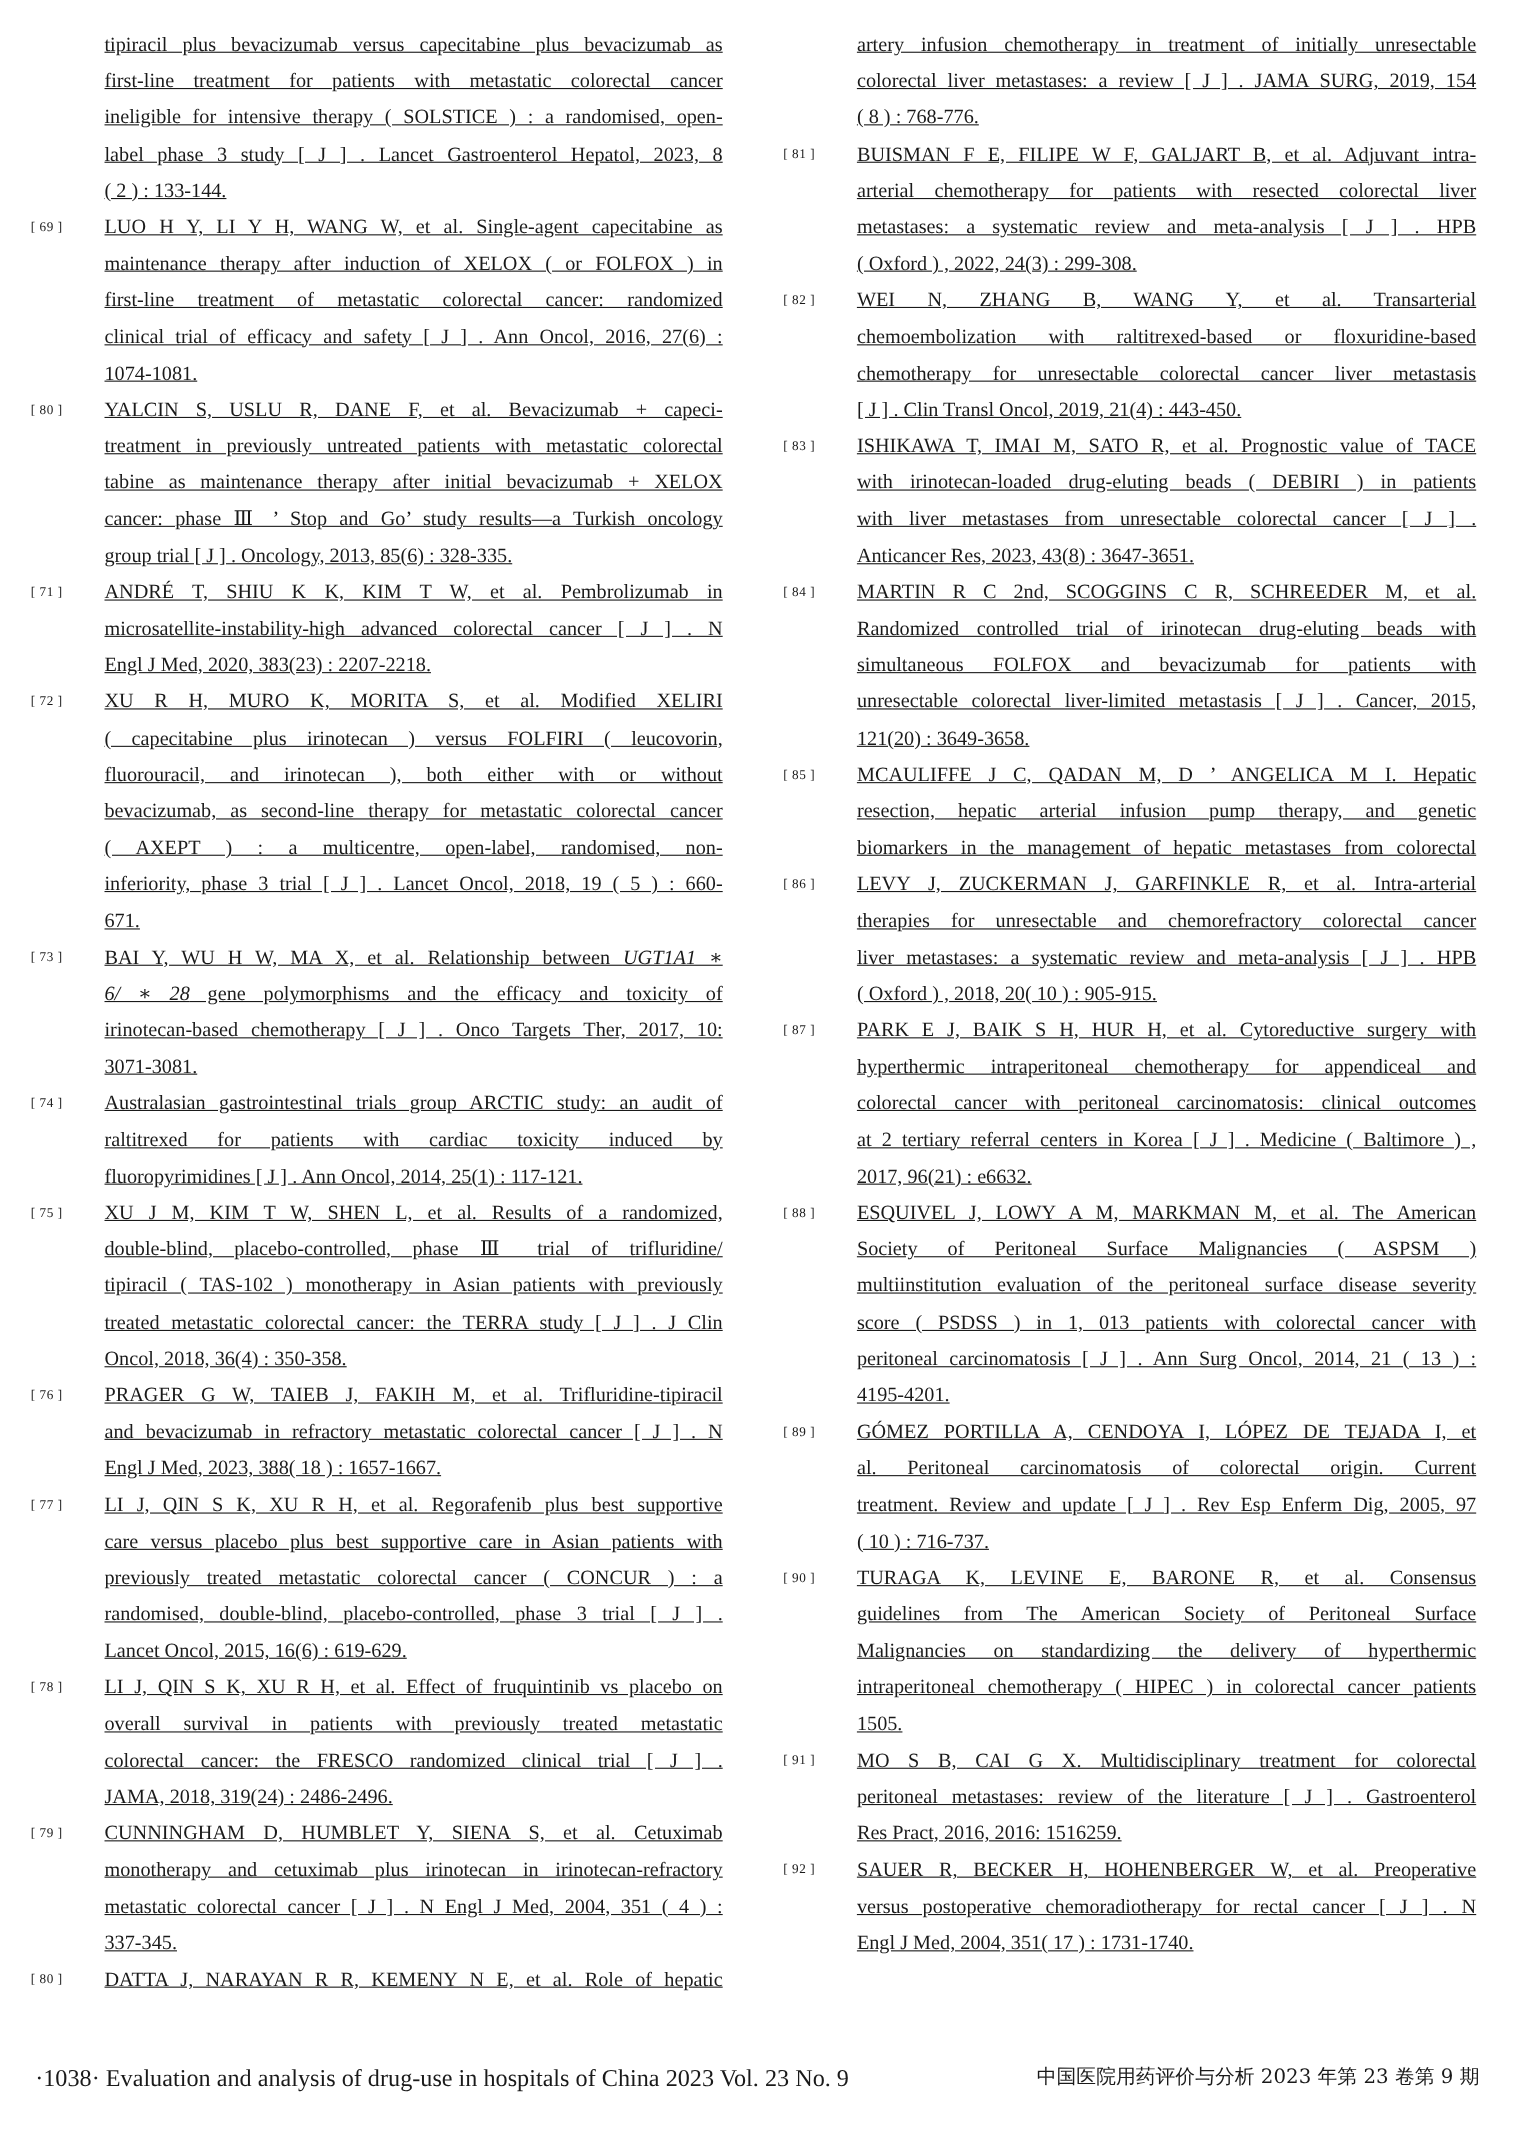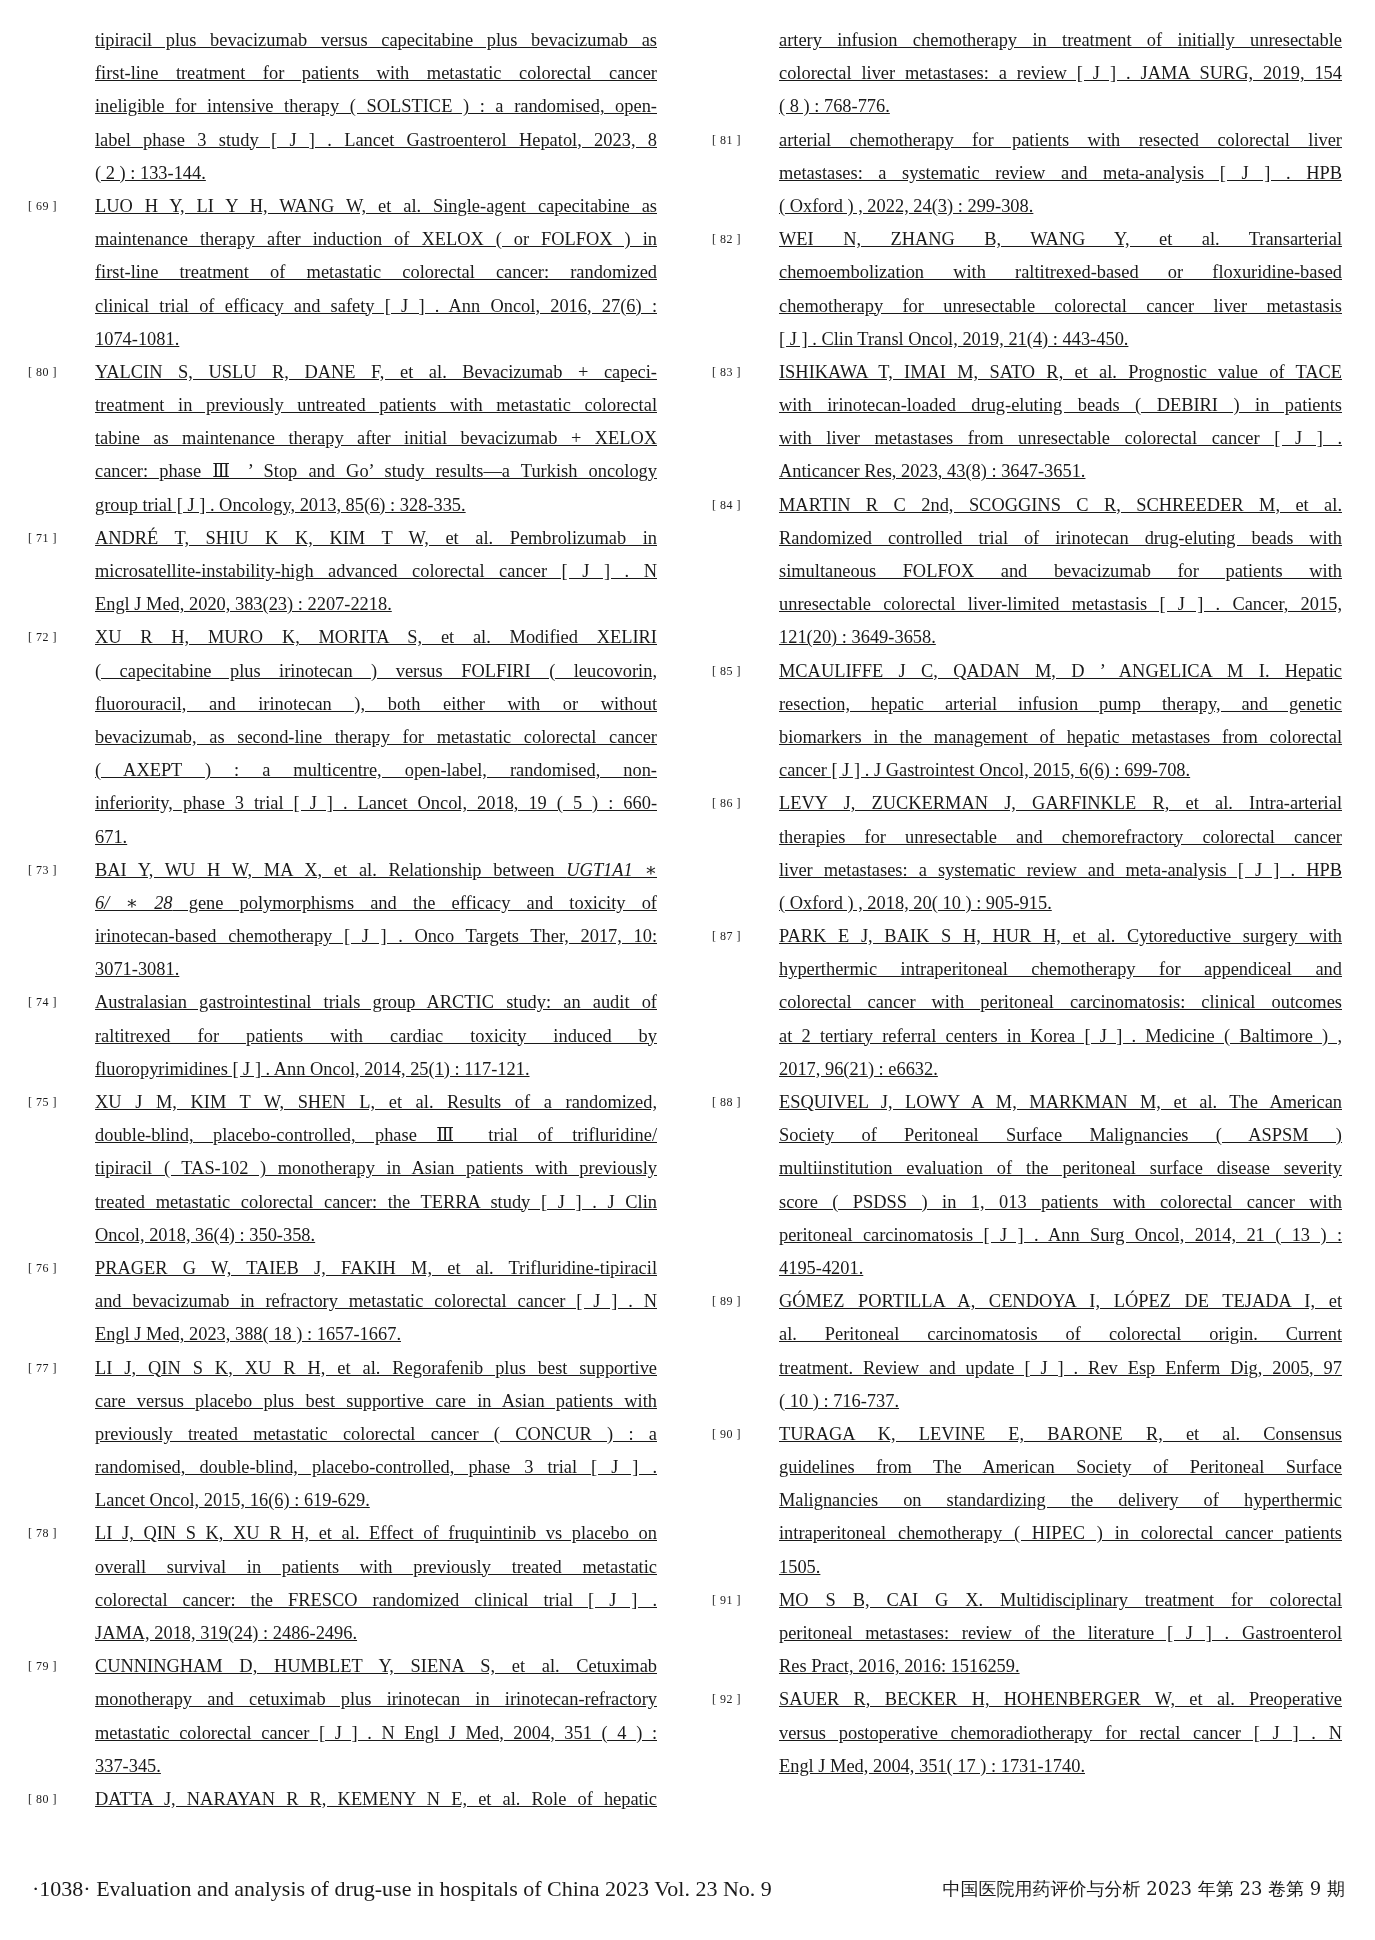--- a/index.html
+++ b/index.html
@@ -265,20 +265,23 @@
         </div>
         <div class="line last">
           <span class="line-inner">( 8 ) : 768-776.</span>
         </div>
       </div>
     </div>
     <div class="ref">
       <span class="ref-num">[ 81 ]</span>
       <div class="ref-lines">
         <div class="line">
+          <span class="line-inner">BUISMAN F E, FILIPE W F, GALJART B, et al. Adjuvant intra-</span>
+        </div>
+        <div class="line">
           <span class="line-inner">arterial chemotherapy for patients with resected colorectal liver</span>
         </div>
         <div class="line">
           <span class="line-inner">metastases: a systematic review and meta-analysis [ J ] . HPB</span>
         </div>
         <div class="line last">
           <span class="line-inner">( Oxford ) , 2022, 24(3) : 299-308.</span>
         </div>
       </div>
     </div>
@@ -340,23 +343,20 @@
       <span class="ref-num">[ 85 ]</span>
       <div class="ref-lines">
         <div class="line">
           <span class="line-inner">MCAULIFFE J C, QADAN M, D ’ ANGELICA M I. Hepatic</span>
         </div>
         <div class="line">
           <span class="line-inner">resection, hepatic arterial infusion pump therapy, and genetic</span>
         </div>
         <div class="line">
           <span class="line-inner">biomarkers in the management of hepatic metastases from colorectal</span>
-        </div>
-        <div class="line last">
-          <span class="line-inner">cancer [ J ] .  J Gastrointest Oncol, 2015, 6(6) : 699-708.</span>
         </div>
       </div>
     </div>
     <div class="ref">
       <span class="ref-num">[ 86 ]</span>
       <div class="ref-lines">
         <div class="line">
           <span class="line-inner">LEVY J, ZUCKERMAN J, GARFINKLE R, et al. Intra-arterial</span>
         </div>
         <div class="line">

